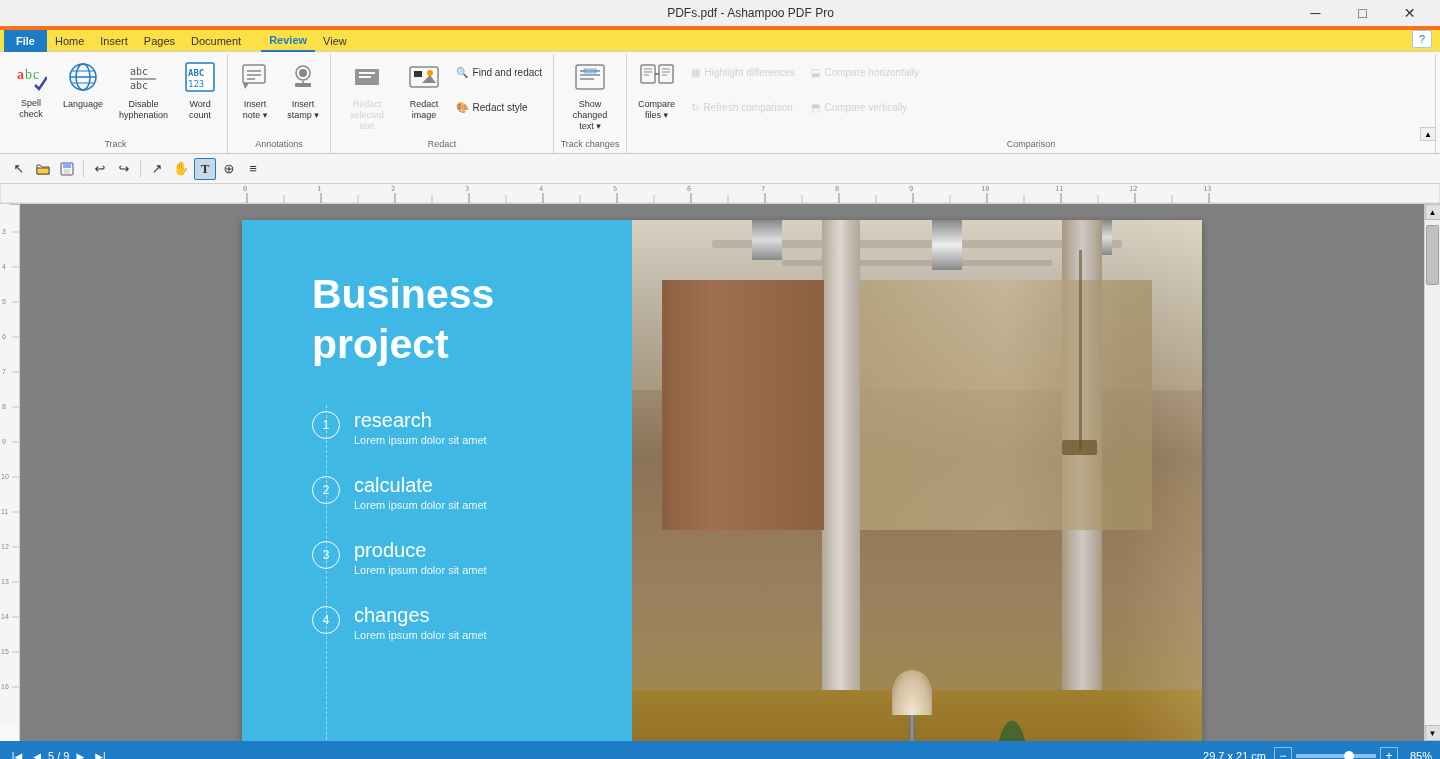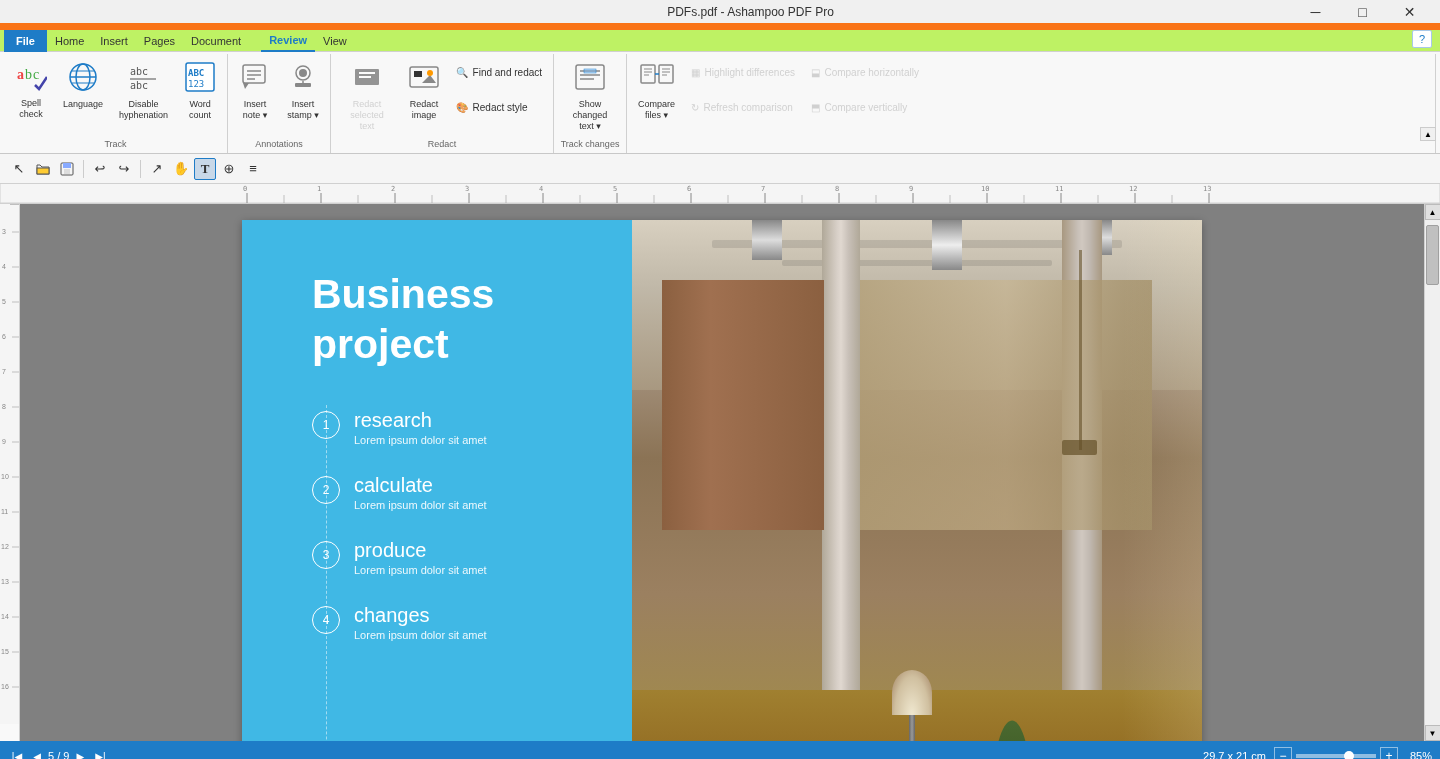--- a/index.html
+++ b/index.html
@@ -6,30 +6,30 @@
     body { font-family: 'Segoe UI', Tahoma, Geneva, Verdana, sans-serif; font-size: 11px; background: #f0f0f0; overflow: hidden; width: 1440px; height: 759px; }
 
     
     .title-bar {
       height: 30px;
       background: #f0f0f0;
       display: flex;
       align-items: center;
       justify-content: space-between;
       padding: 0 8px;
-      border-bottom: 7px solid #f97316;
+      border-bottom: 4px solid #f97316;
     }
     .title-bar-title { flex: 1; text-align: center; font-size: 12px; color: #333; }
     .title-bar-controls { display: flex; gap: 2px; }
     .title-bar-btn { width: 45px; height: 30px; border: none; background: transparent; cursor: pointer; font-size: 14px; color: #333; display: flex; align-items: center; justify-content: center; }
 
     
     .menu-bar {
       height: 22px;
-      background: #bef264;
+      background: #fde047;
       display: flex;
       align-items: center;
       padding: 0 4px;
       border-bottom: 1px solid #d0d0d0;
     }
     .menu-item {
       padding: 2px 8px;
       cursor: pointer;
       font-size: 11px;
       color: #333;
@@ -596,20 +596,21 @@
         <div class="ribbon-btn-small disabled" style="opacity:0.5;">
           <span style="font-size:10px;">⬓</span>
           <span>Compare horizontally</span>
         </div>
         <div class="ribbon-btn-small disabled" style="opacity:0.5;">
           <span style="font-size:10px;">⬒</span>
           <span>Compare vertically</span>
         </div>
       </div>
     </div>
+    <div class="ribbon-group-label">Comparison</div>
   </div>
 
   <div class="ribbon-collapse">▲</div>
 </div>
 
 <div class="toolbar">
   <button class="toolbar-btn">↖</button>
   <button class="toolbar-btn">
     <svg width="14" height="14" viewBox="0 0 14 14">
         <path d="M1,3 L1,12 L13,12 L13,5 L6,5 L4,3 Z" fill="none" stroke="#555" stroke-width="1"></path>

